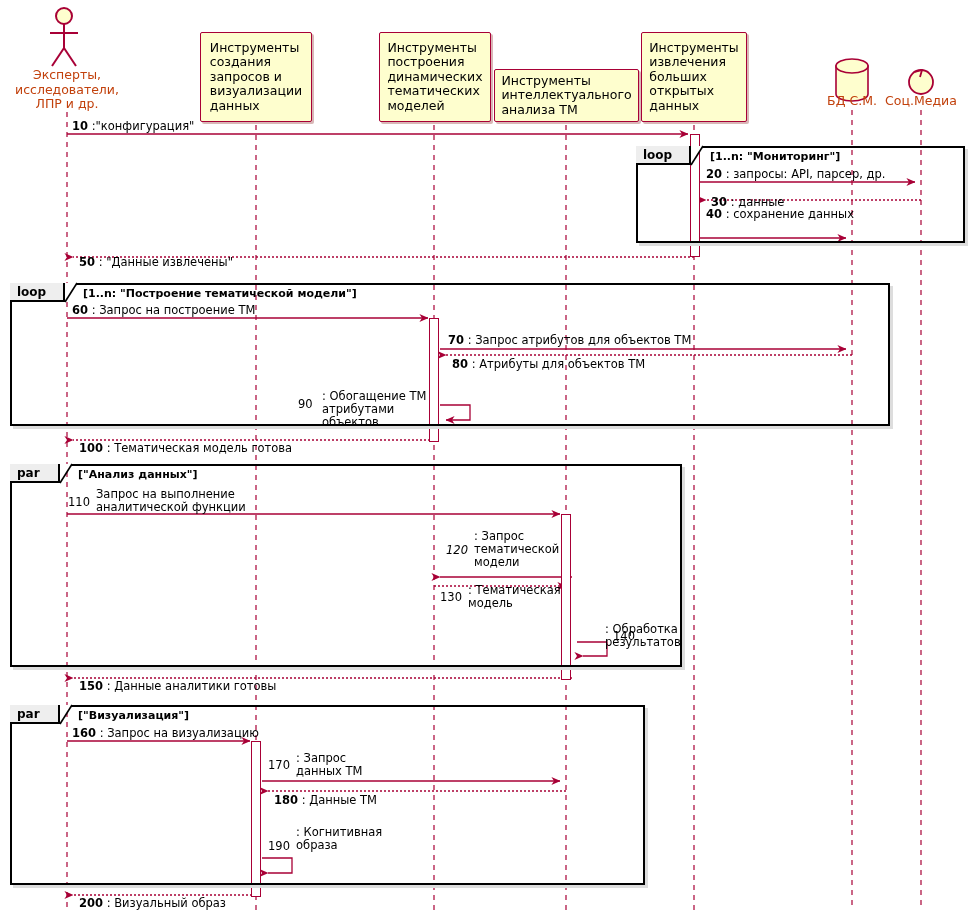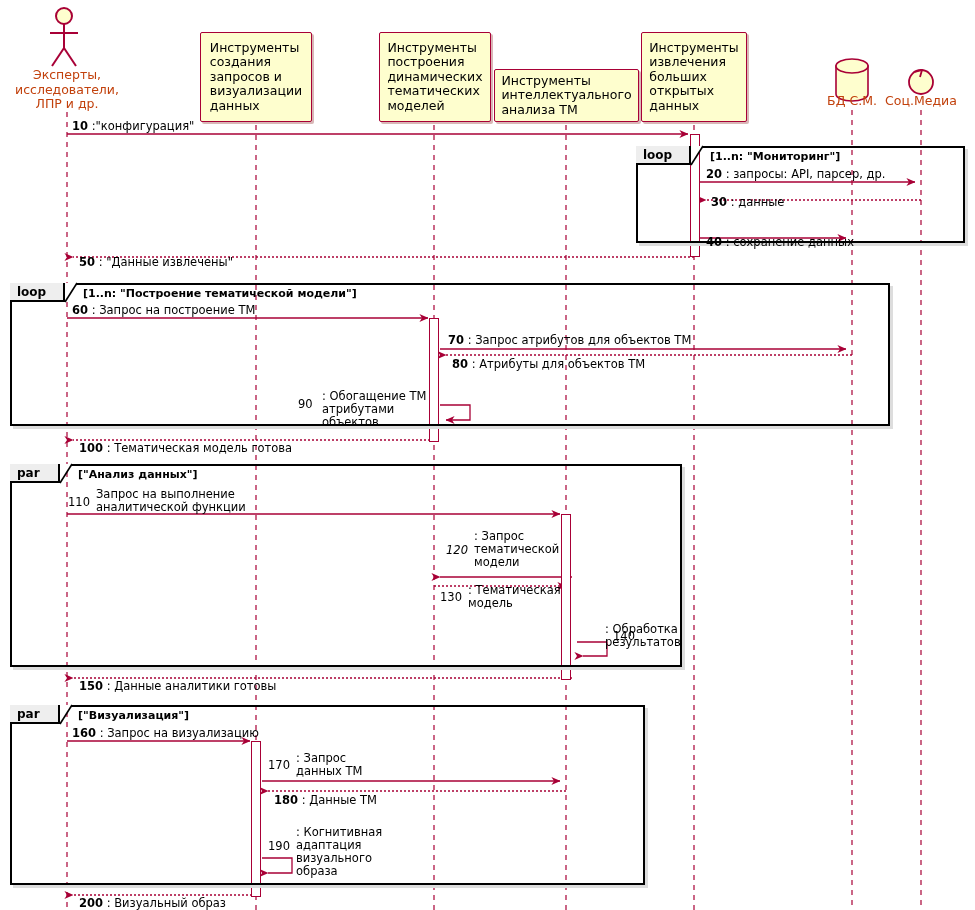--- a/index.html
+++ b/index.html
@@ -214,21 +214,21 @@
 
   <div class="msg" style="left:72px;top:120px;">
     <span class="num">10</span> <span>:"конфигурация"</span>
   </div>
   <div class="msg" style="left:706px;top:168px;">
     <span class="num">20</span> <span>: запросы: API, парсер, др.</span>
   </div>
   <div class="msg" style="left:711px;top:196px;">
     <span class="num">30</span> <span>: данные</span>
   </div>
-  <div class="msg" style="left:706px;top:236px;">
+  <div class="msg" style="left:706px;top:208px;">
     <span class="num">40</span> <span>: сохранение данных</span>
   </div>
   <div class="msg" style="left:79px;top:256px;">
     <span class="num">50</span> <span>: "Данные извлечены"</span>
   </div>
   <div class="msg" style="left:72px;top:304px;">
     <span class="num">60</span> <span>: Запрос на построение ТМ</span>
   </div>
   <div class="msg" style="left:448px;top:334px;">
     <span class="num">70</span> <span>: Запрос атрибутов для объектов ТМ</span>
@@ -288,21 +288,20 @@
       <div>данных ТМ</div>
     </div>
   </div>
   <div class="msg" style="left:274px;top:794px;">
     <span class="num">180</span> <span>: Данные ТМ</span>
   </div>
   <div class="msg2" style="left:268px;top:826px;width:170px;">
     <span class="num" style="position:absolute;left:0;top:14px;">190</span>
     <div style="margin-left:28px;">
       <div>: Когнитивная</div>
-      <div>адаптация визуального</div>
       <div>образа</div>
     </div>
   </div>
   <div class="msg" style="left:79px;top:897px;">
     <span class="num">200</span> <span>: Визуальный образ</span>
   </div>
 
 </div>
 
 </body></html>

